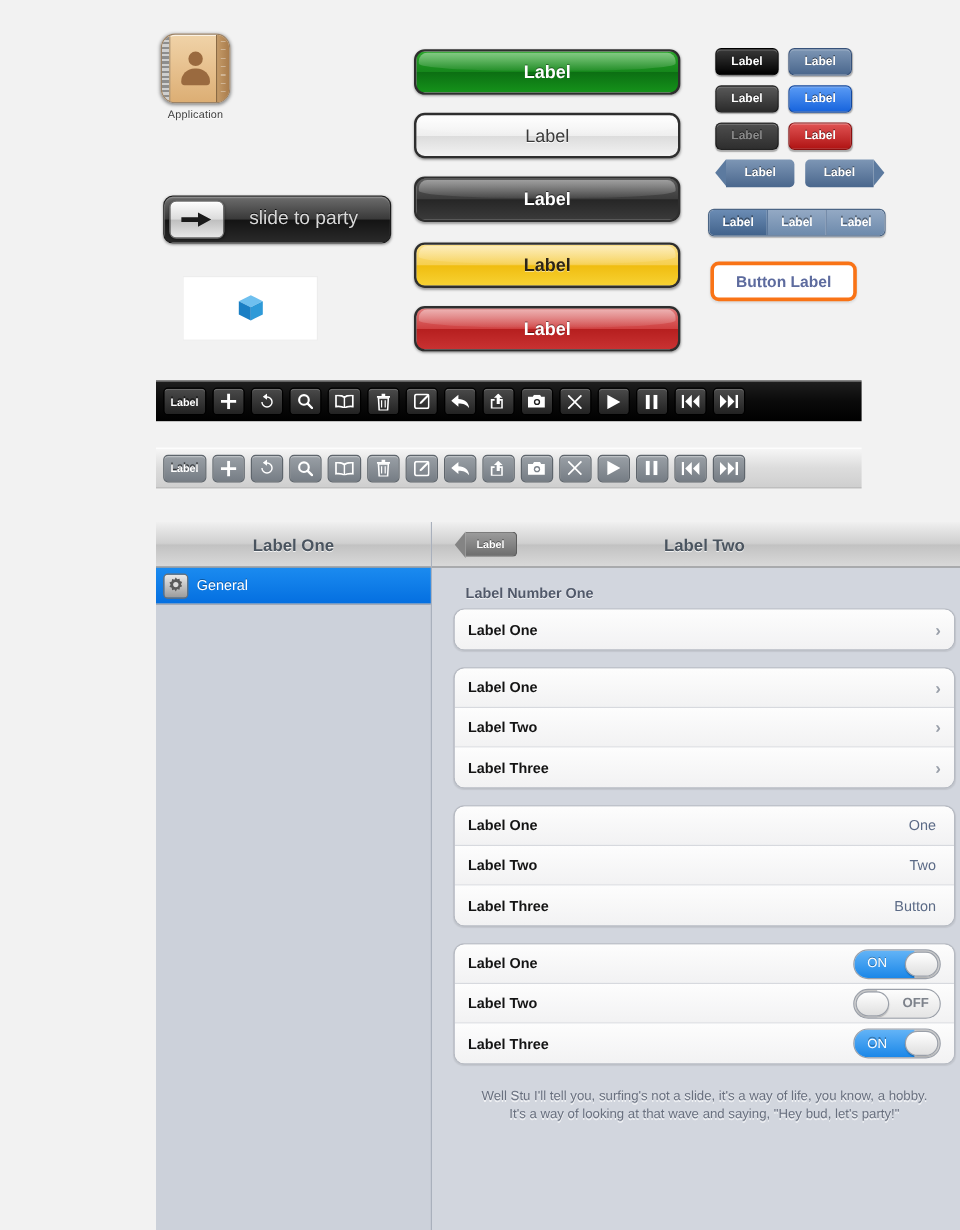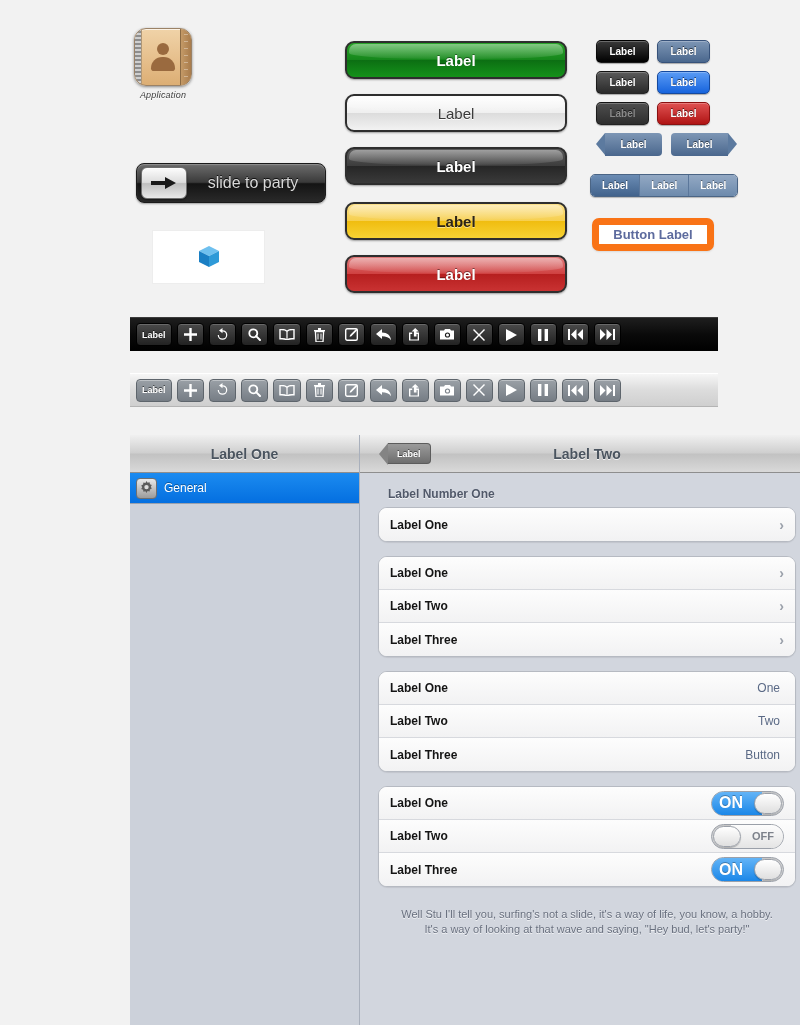--- a/index.html
+++ b/index.html
@@ -5,21 +5,21 @@
   * { box-sizing: border-box; margin: 0; padding: 0; }
   html, body {
     width: 800px; height: 1025px;
     background: #f2f2f2;
     font-family: "Liberation Sans", sans-serif;
     overflow: hidden;
   }
   .stage { position: relative; width: 800px; height: 1025px; }
 
   
-  .app-icon-wrap { position: absolute; left: 130px; top: 28px; width: 66px; text-align: center; font-style: italic; }
+  .app-icon-wrap { position: absolute; left: 130px; top: 28px; width: 66px; text-align: center; }
   .app-icon {
     width: 58px; height: 58px; margin: 0 auto;
     border-radius: 12px;
     background: linear-gradient(180deg,#f0d3a8 0%, #e6bf8c 55%, #dcae74 100%);
     border: 1px solid #9b8266;
     box-shadow: 0 1px 3px rgba(0,0,0,.45), inset 0 1px 0 rgba(255,255,255,.7);
     position: relative; overflow: hidden;
   }
   .app-icon .spine-l {
     position: absolute; left: 0; top: 0; bottom: 0; width: 7px;
@@ -157,21 +157,21 @@
     background: linear-gradient(180deg,#93a9c4,#6d8aac);
     border-left: 1px solid #5b779b;
     text-shadow: 0 -1px 0 rgba(0,0,0,.4);
   }
   .seg:first-child { border-left: none; }
   .seg.on { background: linear-gradient(180deg,#6b8cb4,#42638c); }
 
   
   .white-btn {
     position: absolute; left: 592px; top: 218px; width: 122px; height: 33px;
-    border-radius: 7px; background: #fff; border: 7px solid #f97316;
+    border-radius: 7px; background: #fff; border: 3px solid #f97316;
     display: flex; align-items: center; justify-content: center;
     font-size: 13px; font-weight: bold; color: #5d6b9e;
     box-shadow: 0 1px 2px rgba(0,0,0,.1);
   }
 
   
   .toolbar {
     position: absolute; left: 130px; width: 588px; height: 34px;
     display: flex; align-items: center; padding: 0 6px; gap: 5px;
   }
@@ -275,21 +275,21 @@
   .switch {
     width: 73px; height: 25px; border-radius: 13px;
     border: 1px solid #9ba0a9; position: relative; overflow: hidden;
     box-shadow: inset 0 1px 2px rgba(0,0,0,.2);
     background: #e9e9e9;
   }
   .switch .track-on {
     position: absolute; left: 0; top: 0; bottom: 0; width: 50px;
     background: linear-gradient(180deg,#63b4f7,#1b87e8);
     display: flex; align-items: center; justify-content: center;
-    font-size: 16px; font-weight: bold; color: #fff;
+    font-size: 11px; font-weight: normal; color: #fff;
     text-shadow: 0 -1px 0 rgba(0,0,0,.3); padding-right: 12px; text-align: center;
   }
   .switch .track-off {
     position: absolute; right: 0; top: 0; bottom: 0; width: 52px;
     background: linear-gradient(180deg,#fdfdfd,#e4e4e4);
     display: flex; align-items: center; justify-content: center;
     font-size: 11px; font-weight: bold; color: #7d828b; padding-left: 12px;
   }
   .switch .knob {
     position: absolute; top: 1px; width: 28px; height: 21px; border-radius: 11px;

